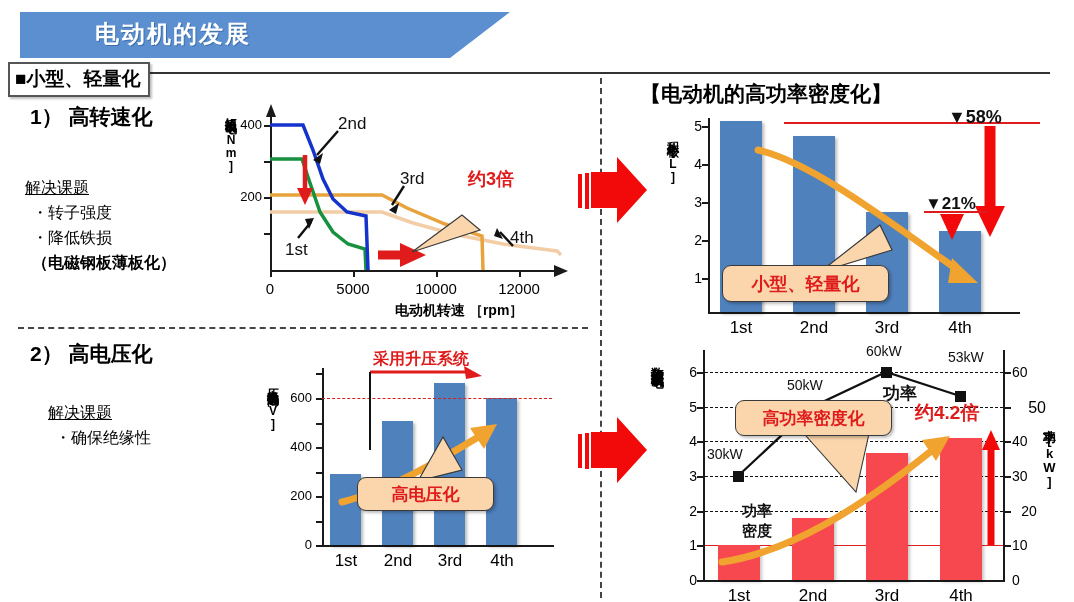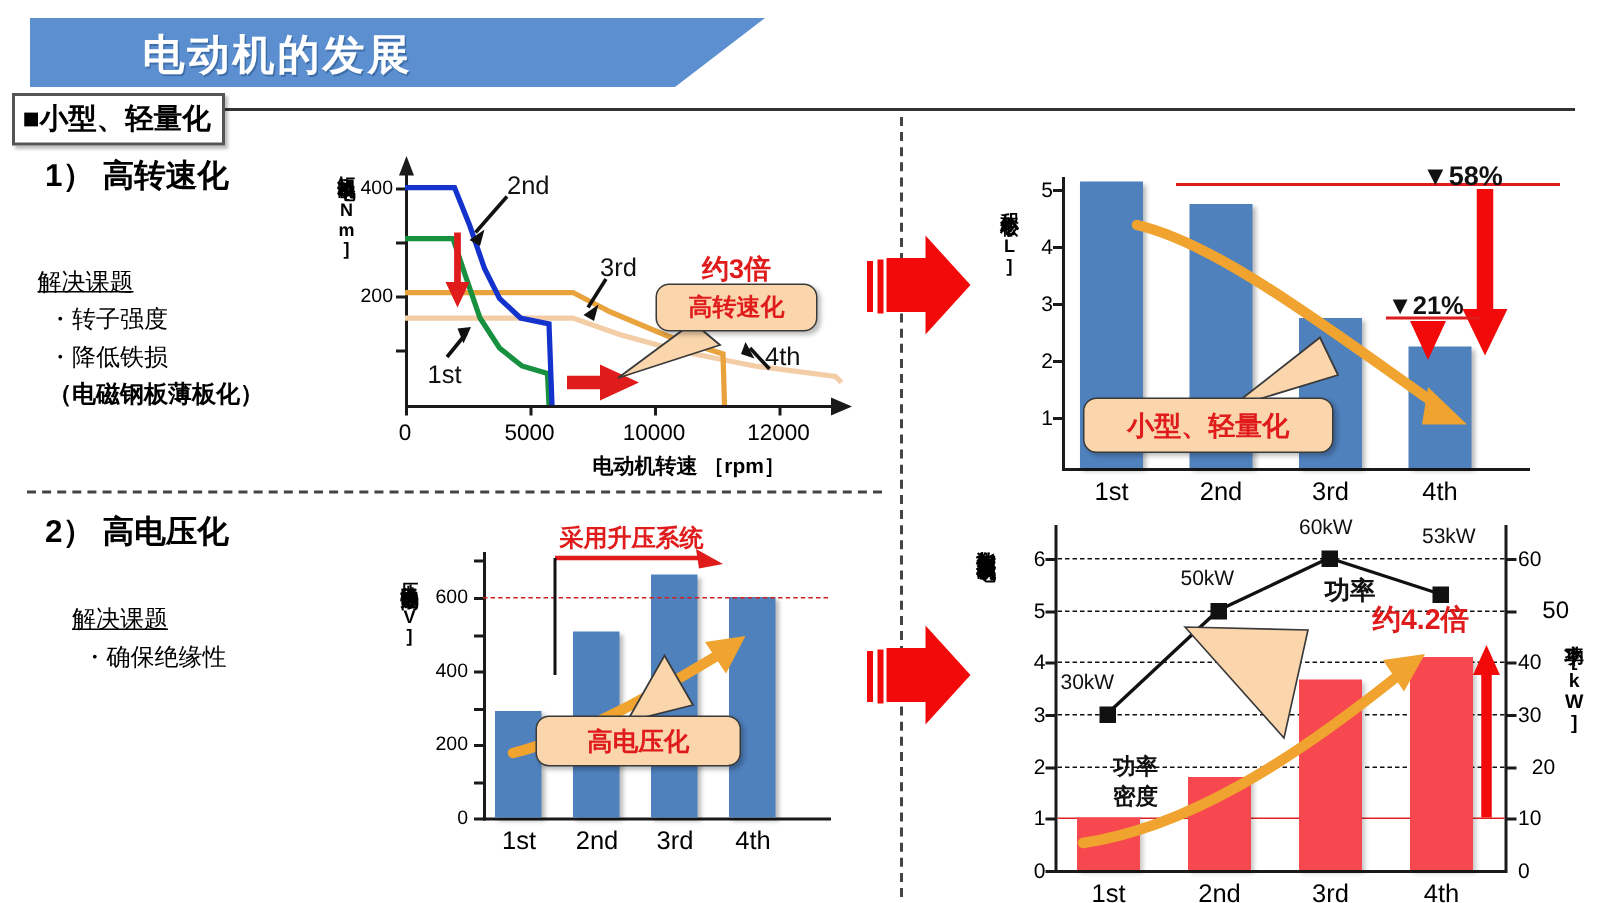--- a/index.html
+++ b/index.html
@@ -18,21 +18,21 @@
     position:absolute;left:20px;top:12px;width:430px;height:46px;
     background:#5b8fd0;
   }
   .hdr-tri{
     position:absolute;left:450px;top:12px;width:0;height:0;
     border-top:46px solid #5b8fd0;
     border-right:60px solid transparent;
   }
   .hdr-title{
     position:absolute;left:95px;top:18px;
-    font-size:28px;font-weight:bold;color:#ffffff;
+    font-size:24px;font-weight:bold;color:#ffffff;
     letter-spacing:2px;
     text-shadow:1px 1px 0 #3f6ea8;
     white-space:nowrap;
   }
   .hdr-rule{
     position:absolute;left:20px;top:72px;width:1030px;height:2px;background:#333;
   }
 
   
   .sec-box{
@@ -181,21 +181,20 @@
       <line x1="305" y1="155" x2="305" y2="192" stroke="#e01b1b" stroke-width="4.5"></line>
       <polygon points="305,205 297,188 313,188" fill="#e01b1b"></polygon>
 
       <line x1="378" y1="255" x2="406" y2="255" stroke="#e01b1b" stroke-width="9"></line>
       <polygon points="426,255 400,243 400,267" fill="#e01b1b"></polygon>
 
       <polygon points="412,252 462,215 480,230" fill="#fbd6ad" stroke="#3a3a3a" stroke-width="1.2"></polygon>
     </svg>
 
     <div class="redtext" style="left:468px;top:167px;font-size:18px;">约3倍</div>
-    <div class="callout" style="left:437px;top:189px;width:106px;height:30px;font-size:16px;">高转速化</div>
   </div>
 
   <div class="chart" style="left:0;top:0;width:600px;height:602px;">
 
     <div class="axtitle vert" style="left:264px;top:385px;height:150px;">最高电动机电压 [V]</div>
 
     <div class="axis-y" style="left:322px;top:368px;height:179px;"></div>
     <div class="axis-x" style="left:322px;top:545px;width:232px;"></div>
 
     <div class="tick" style="left:316px;top:545px;"></div>
@@ -244,20 +243,21 @@
       <rect x="578" y="174" width="4" height="34" fill="#f20a0a"></rect>
       <rect x="585" y="173" width="4" height="36" fill="#f20a0a"></rect>
     </g>
     <g>
       <polygon points="591,432 617,432 617,417 647,450 617,483 617,468 591,468" fill="#f20a0a"></polygon>
       <rect x="578" y="434" width="4" height="34" fill="#f20a0a"></rect>
       <rect x="585" y="433" width="4" height="36" fill="#f20a0a"></rect>
     </g>
   </svg>
 
+  <div style="position:absolute;left:640px;top:80px;font-size:21px;font-weight:bold;white-space:nowrap;">【电动机的高功率密度化】</div>
 
   <div class="chart" style="left:0;top:0;width:1074px;height:340px;">
 
     <div class="axtitle vert" style="left:664px;top:135px;height:140px;">核心体积 [L]</div>
 
     <div class="axis-y" style="left:708px;top:118px;height:194px;"></div>
     <div class="axis-x" style="left:708px;top:312px;width:312px;"></div>
 
     <div class="tick" style="left:702px;top:126px;"></div>
     <div class="tick" style="left:702px;top:164px;"></div>
@@ -381,16 +381,17 @@
 
     <div class="blktext" style="left:707px;top:106px;font-size:14px;">30kW</div>
     <div class="blktext" style="left:787px;top:37px;font-size:14px;">50kW</div>
     <div class="blktext" style="left:866px;top:3px;font-size:14px;">60kW</div>
     <div class="blktext" style="left:948px;top:9px;font-size:14px;">53kW</div>
 
     <div class="blktext" style="left:883px;top:42px;font-size:17px;font-weight:bold;">功率</div>
     <div class="blktext" style="left:742px;top:162px;font-size:15px;font-weight:bold;">功率</div>
     <div class="blktext" style="left:742px;top:182px;font-size:15px;font-weight:bold;">密度</div>
 
+    <div class="callout" style="left:735px;top:60px;width:155px;height:34px;font-size:17px;">高功率密度化</div>
     <div class="redtext" style="left:915px;top:60px;font-size:19px;text-align:right;">约4.2倍</div>
   </div>
 
 </div>
 
 </body></html>

